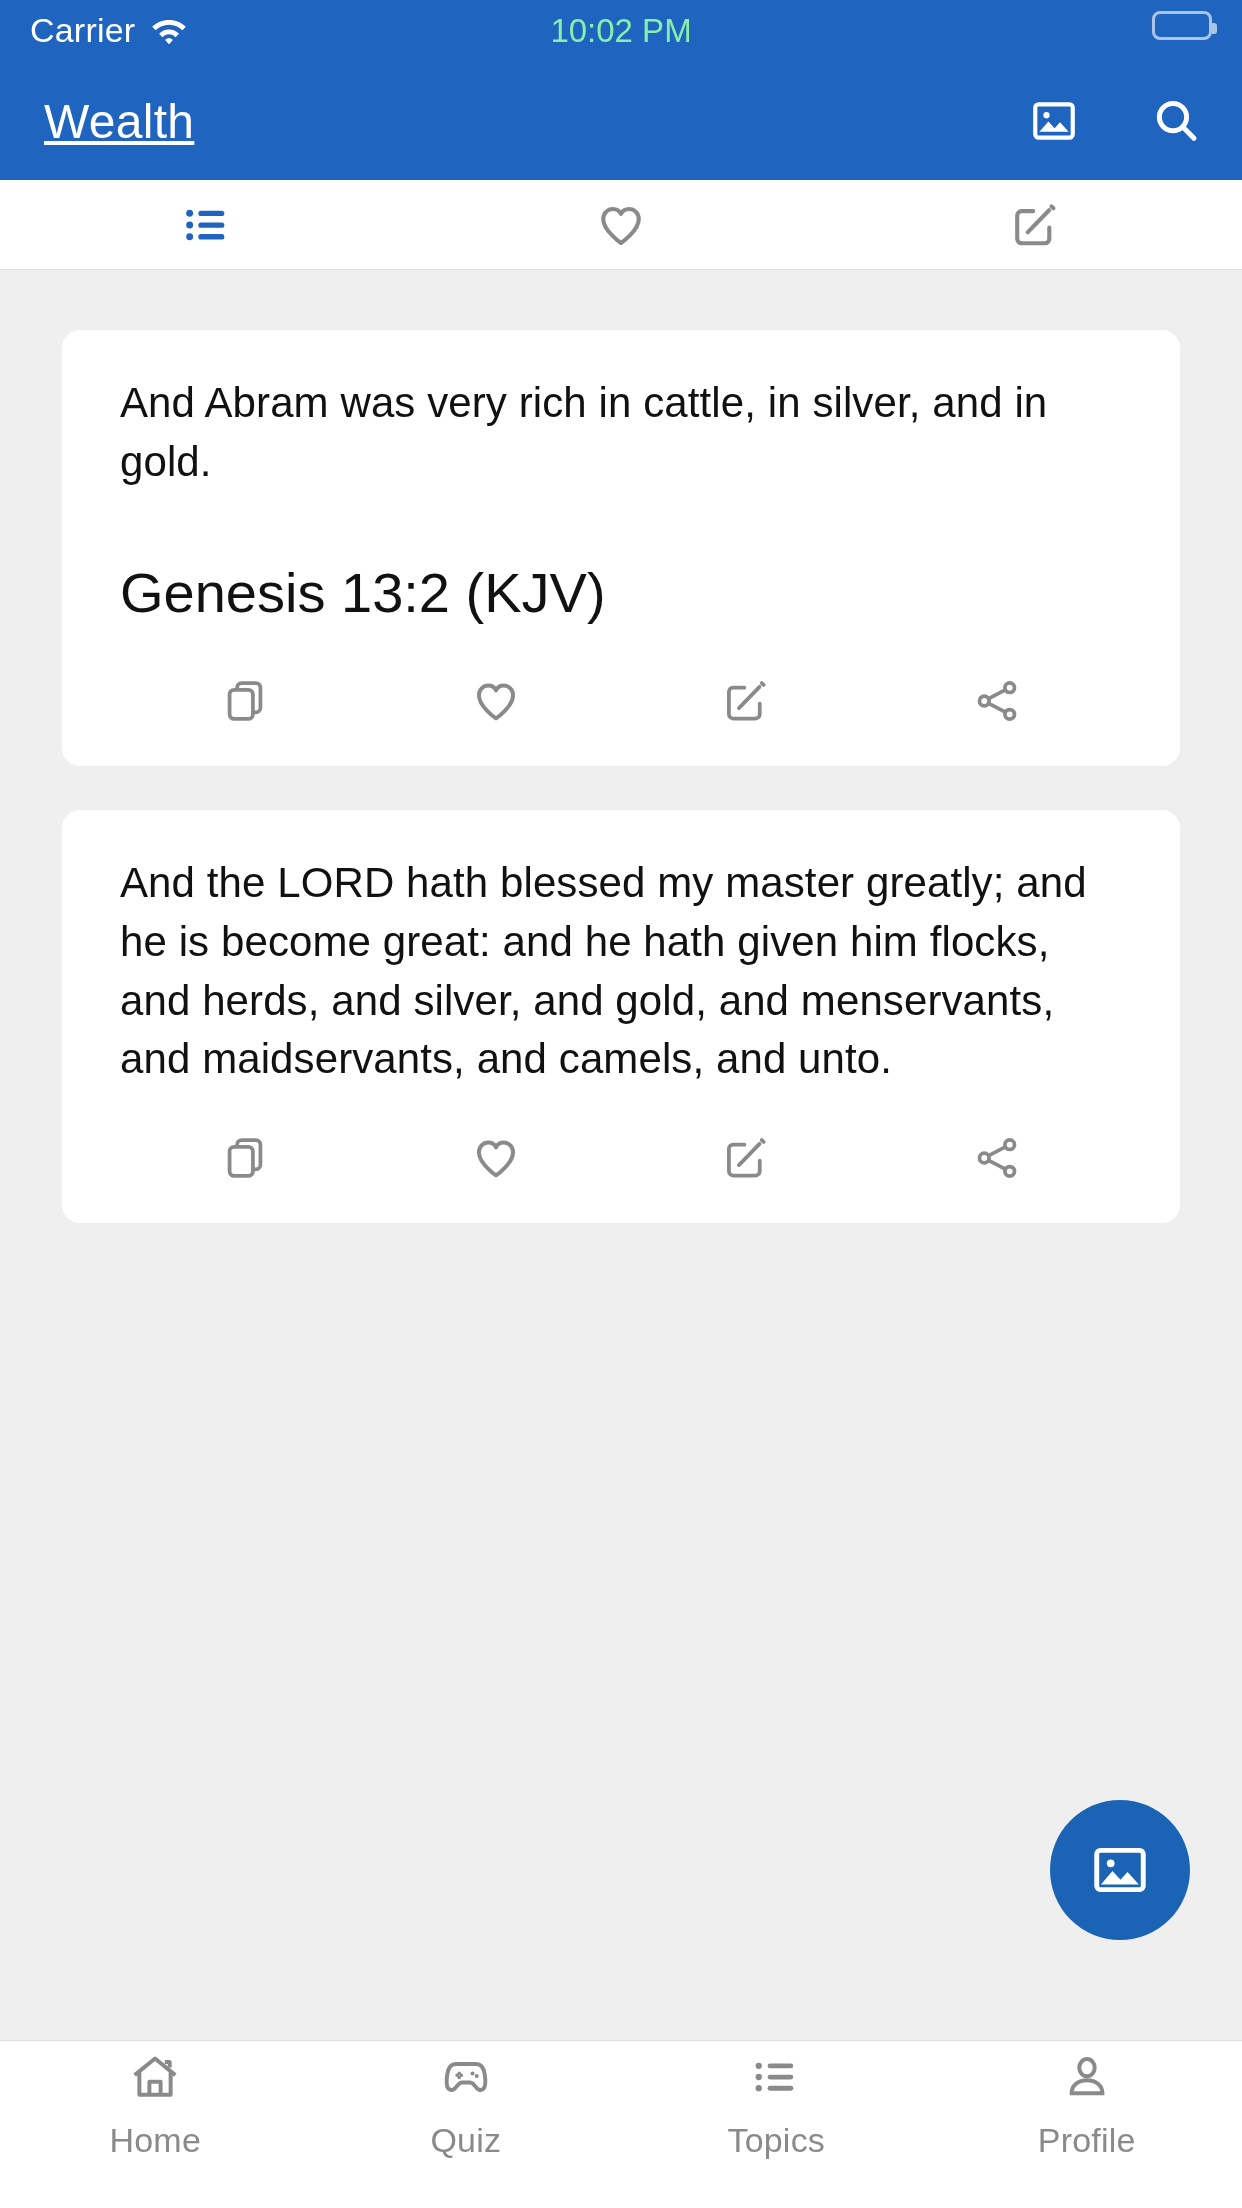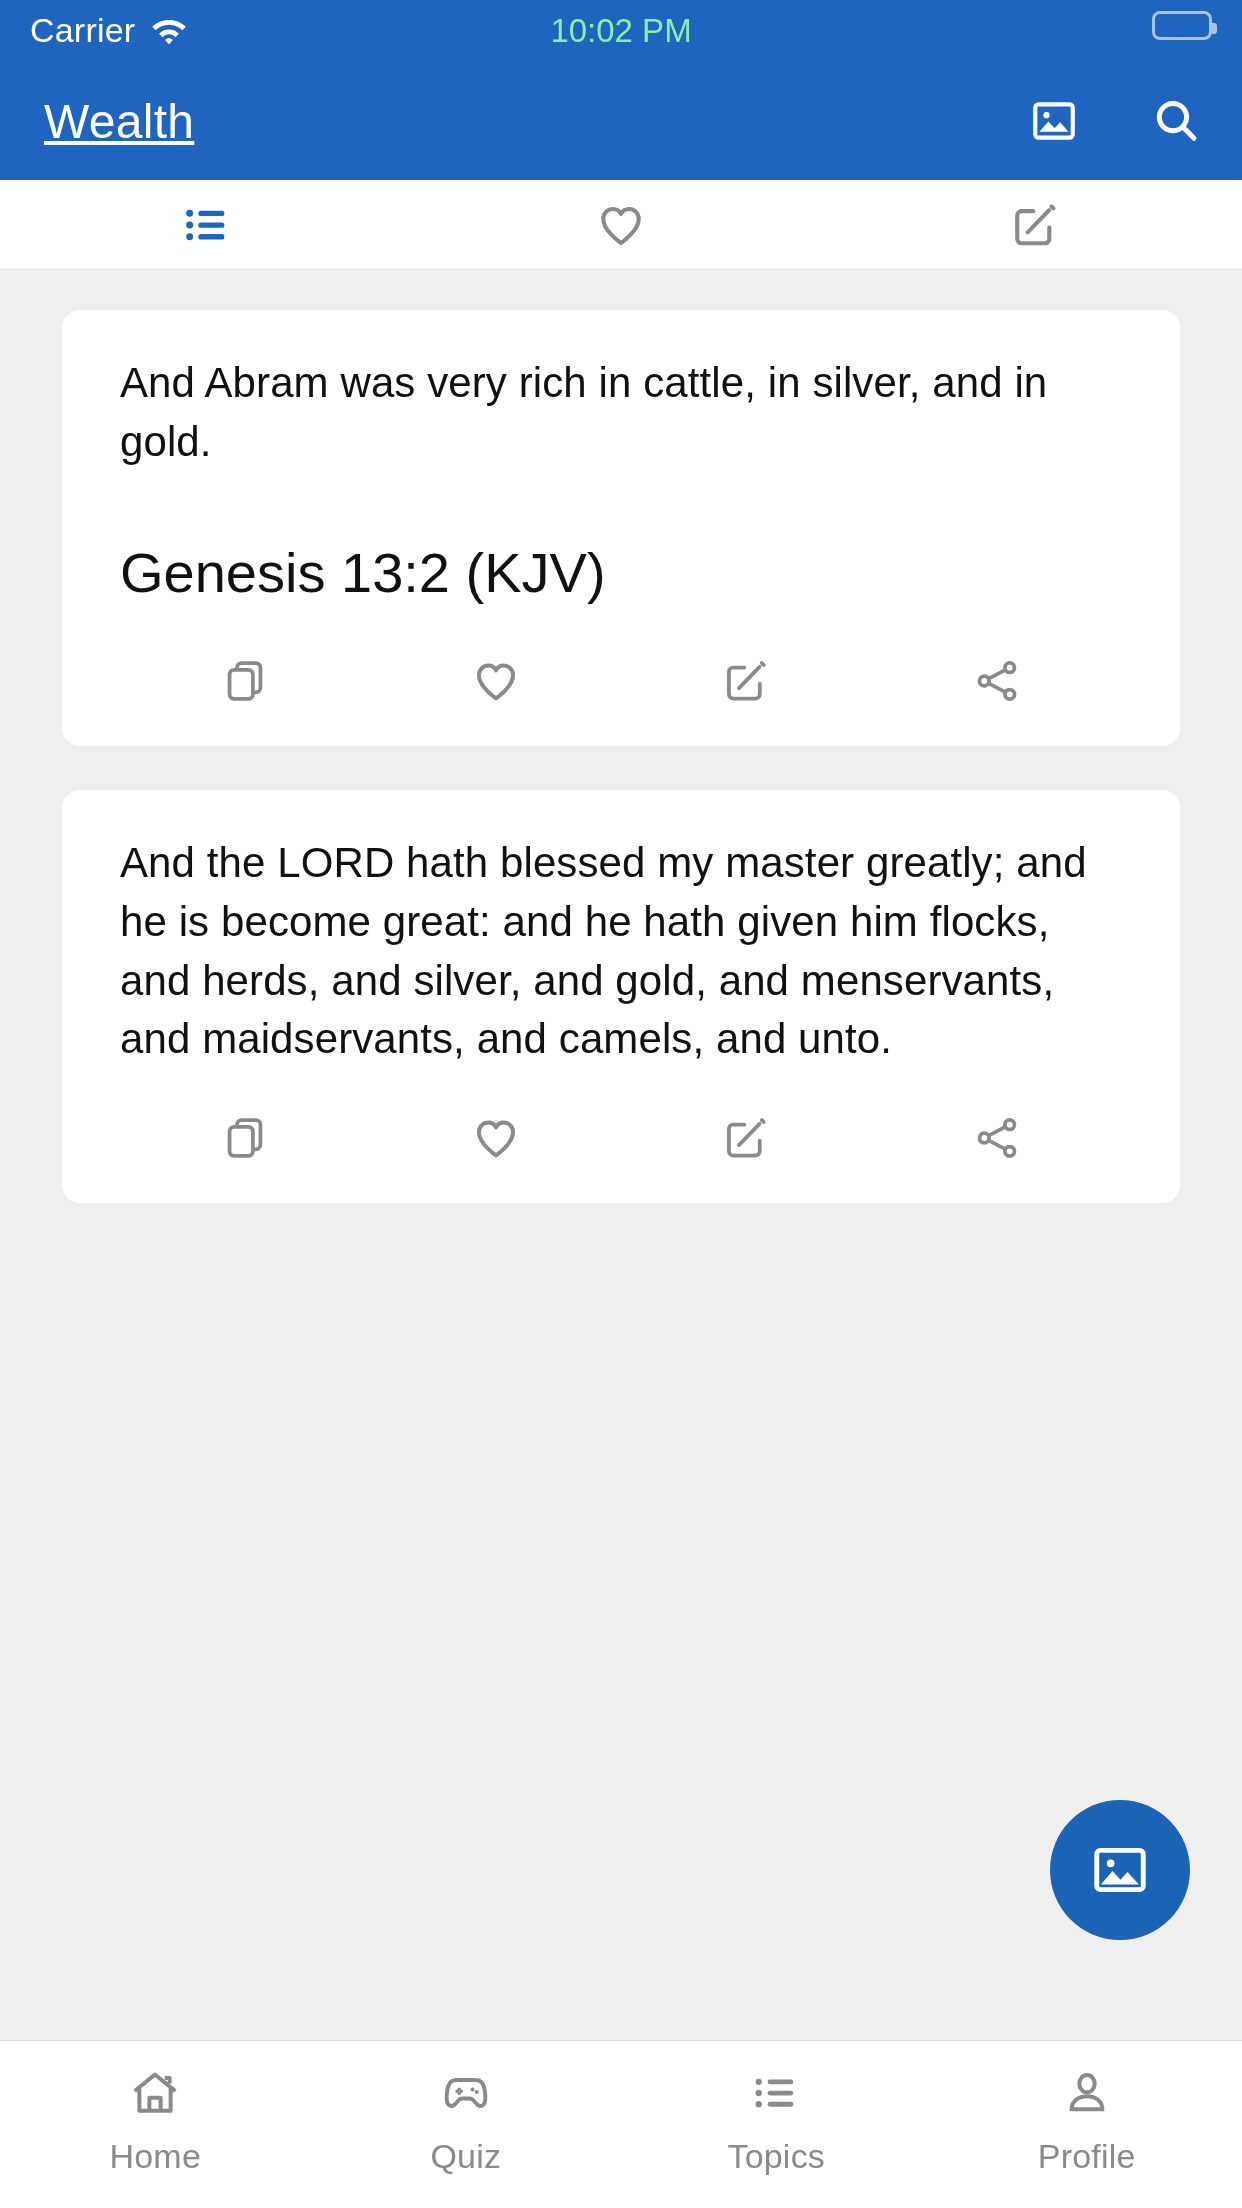--- a/index.html
+++ b/index.html
@@ -86,21 +86,21 @@
     height:100%;
     cursor:pointer;
   }
 
   
   .content {
     flex:1 1 auto;
     position:relative;
     overflow:hidden;
     background:#EFEFEF;
-    padding-top:40px;
+    padding-top:60px;
   }
   .card {
     background:#fff;
     margin:0 62px 44px 62px;
     border-radius:18px;
     padding:44px 58px 22px 58px;
   }
   .verse {
     font-size:42px; line-height:1.40;
     color:#111111;
@@ -133,21 +133,21 @@
     cursor:pointer;
     z-index:30;
   }
 
   
   .tabbar {
     height:168px;
     background:#FFFFFF;
     border-top:1px solid #E0E0E0;
     display:flex; align-items:flex-start;
-    padding-top:24px;
+    padding-top:8px;
     flex:0 0 auto;
     z-index:40;
   }
   .tabitem {
     flex:1 1 0;
     display:flex; flex-direction:column; align-items:center; gap:16px;
     cursor:pointer;
   }
   .tabitem .tablabel {
     font-size:34px; color:#8A8A8A; letter-spacing:0.2px;

